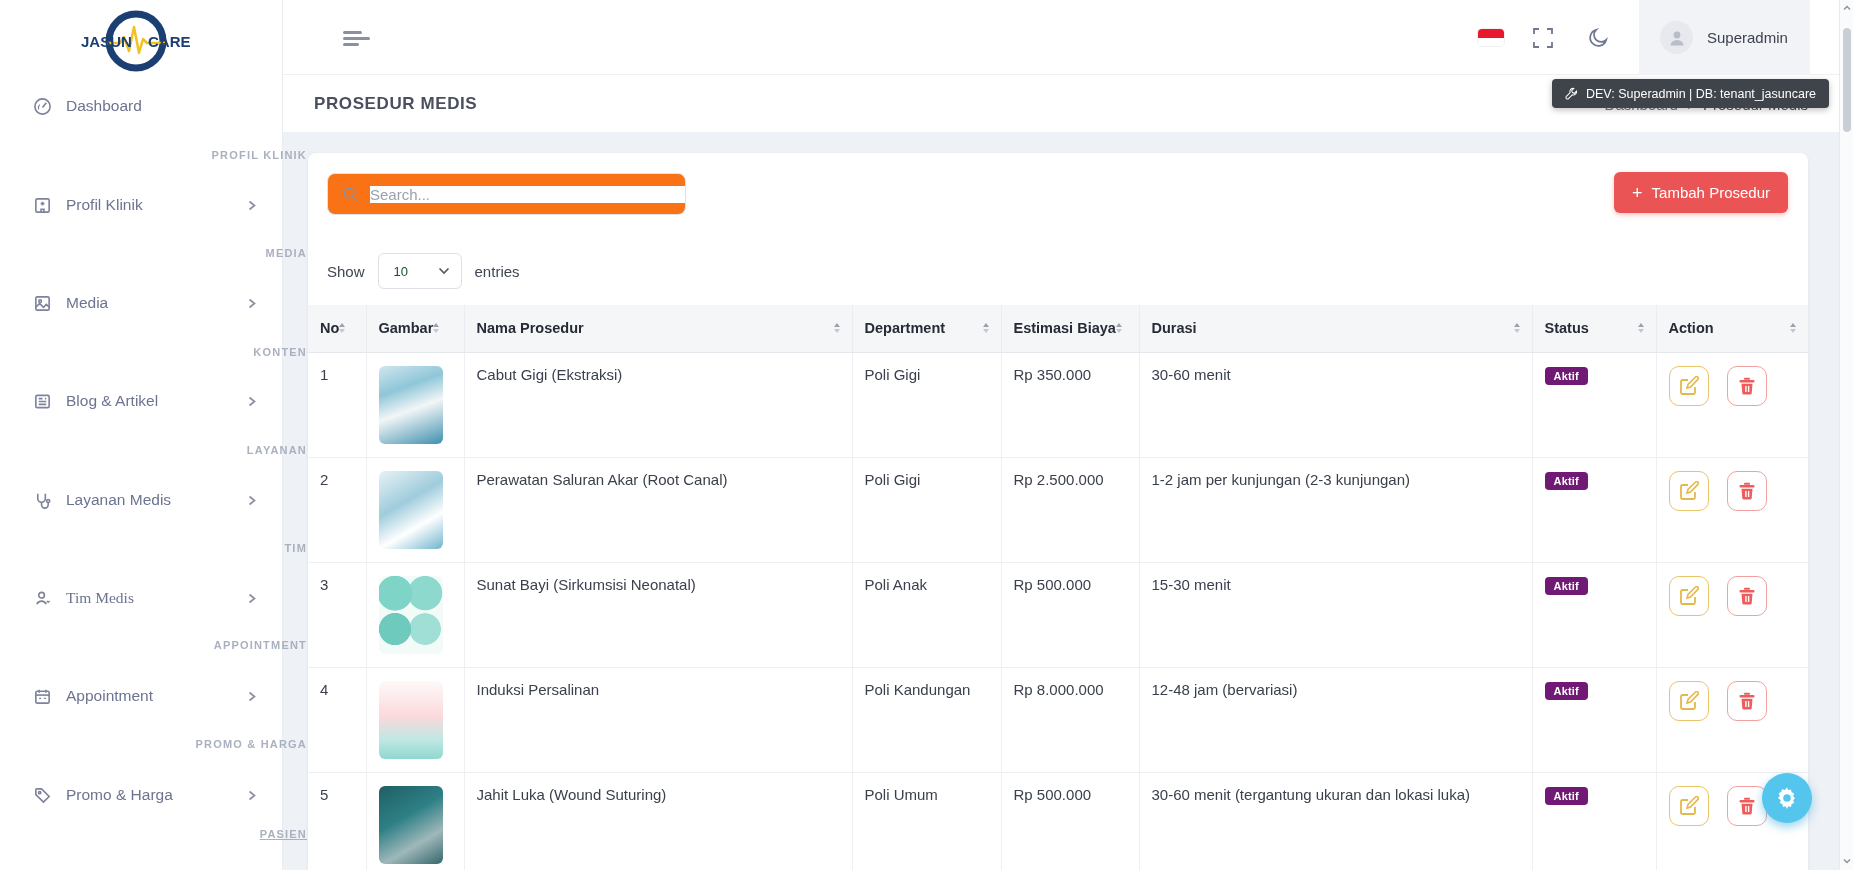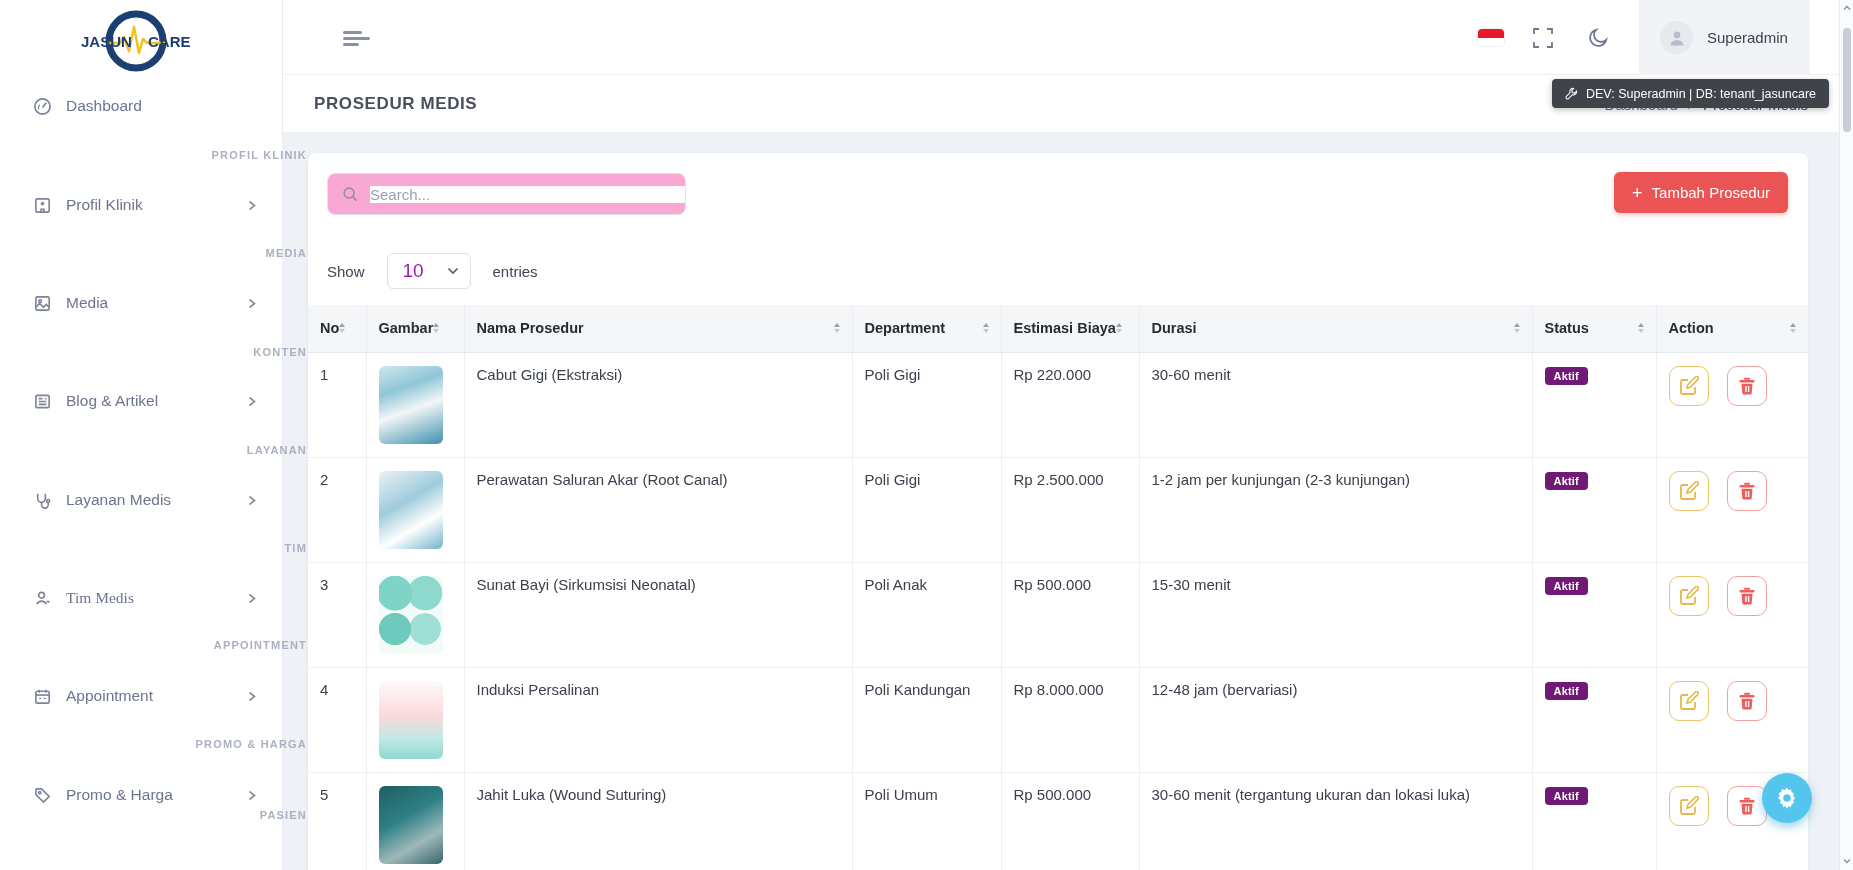--- a/index.html
+++ b/index.html
@@ -36,29 +36,29 @@
   .page-header { position:absolute; left:283px; top:75px; width:1570px; height:57px; background:#fff; z-index:4; }
   .page-title { position:absolute; left:31px; top:19px; font-size:17px; font-weight:bold; letter-spacing:.6px; color:#4a4f5e; }
   .breadcrumb { position:absolute; top:96px; right:45px; display:flex; align-items:center; gap:8px; font-size:15px; z-index:8; }
   .breadcrumb .parent { color:#6d7488; cursor:pointer; }
   .breadcrumb .current { color:#474d5c; }
   .dev-tooltip { position:absolute; left:1552px; top:79px; height:29px; background:#3f434a; border-radius:4px; display:flex; align-items:center; gap:8px; padding:0 13px; color:#fff; font-size:12.5px; z-index:20; box-shadow:0 2px 6px rgba(0,0,0,.25); }
 
   
   .content { position:absolute; left:283px; top:132px; width:1570px; height:738px; background:#eef1f5; overflow:hidden; }
   .card { position:absolute; left:25px; top:21px; width:1500px; height:760px; background:#fff; border-radius:8px; box-shadow:0 1px 4px rgba(40,50,70,.06); }
-  .search-box { position:absolute; left:19px; top:20px; width:359px; height:42px; border:1px solid #dfe3e8; border-radius:8px; display:flex; align-items:center; background:#f9a8d4; }
+  .search-box { position:absolute; left:19px; top:20px; width:359px; height:42px; border:1px solid #dfe3e8; border-radius:8px; display:flex; align-items:center; background:#f97316; }
   .search-box .mag { margin-left:14px; color:#8a90a0; }
   .search-box input { border:none; outline:none; flex:1; margin-left:11px; font-size:15px; color:#3a404c; font-family:"Liberation Sans",sans-serif; }
   .search-box input::placeholder { color:#9aa0ae; }
   .add-btn { position:absolute; right:20px; top:19px; height:41px; padding:0 18px; background:#ea5455; border:none; border-radius:6px; color:#fff; font-size:15px; display:flex; align-items:center; gap:9px; cursor:pointer; font-family:"Liberation Sans",sans-serif; box-shadow:0 2px 5px rgba(234,84,85,.35); }
   .add-btn .plus { font-size:18px; line-height:1; }
-  .length-row { position:absolute; left:19px; top:100px; display:flex; align-items:center; gap:22px; font-size:15px; color:#3f4652; }
+  .length-row { position:absolute; left:19px; top:100px; display:flex; align-items:center; gap:13px; font-size:15px; color:#3f4652; }
   .select-box { position:relative; width:84px; height:36px; border:1px solid #dce0e6; border-radius:6px; display:flex; align-items:center; cursor:pointer; background:#fff; }
-  .select-box .val { margin-left:15px; font-size:19px; color:#a21caf; }
+  .select-box .val { margin-left:15px; font-size:13px; color:#14532d; }
   .select-box .chev { position:absolute; right:11px; color:#555b68; }
 
   
   .tbl { position:absolute; left:0; top:152px; width:1500px; border-collapse:collapse; table-layout:fixed; }
   .tbl th { height:47px; background:#f4f6f8; border-bottom:1px solid #e4e7ec; border-right:1px solid #e9ecf0; padding:0 12px; font-size:14.5px; color:#262b35; text-align:left; cursor:pointer; }
   .tbl th:last-child { border-right:none; }
   .tbl th .h { display:flex; align-items:center; height:100%; }
   .tbl th.spread .h { justify-content:space-between; }
   .tbl th.tight .h { gap:0; }
   .sort { display:flex; flex-direction:column; gap:2px; }
@@ -229,21 +229,21 @@
           </svg>
       </span>
       <span class="lbl">Promo &amp; Harga</span>
       <span class="chev">
           <svg width="10" height="11" viewBox="0 0 10 11" fill="none" stroke="currentColor" stroke-width="1.7">
             <polyline points="2.5,1.5 7.5,5.5 2.5,9.5"></polyline>
           </svg>
         </span>
     </div>
   </div>
-  <div class="side-entry side-section" style="top:809px;">PASIEN</div>
+  <div class="side-entry side-section" style="top:828px;text-decoration:underline;">PASIEN</div>
 </div>
 
 <div class="topbar">
   <div class="hamburger">
       <span></span>
       <span></span>
       <span></span>
     </div>
   <div class="flag">
       <div class="red"></div>
@@ -410,21 +410,21 @@
         </tr>
       </thead>
       <tbody>
         <tr>
           <td>1</td>
           <td>
               <div class="thumb t1"></div>
             </td>
           <td>Cabut Gigi (Ekstraksi)</td>
           <td>Poli Gigi</td>
-          <td>Rp 220.000</td>
+          <td>Rp 350.000</td>
           <td>30-60 menit</td>
           <td><span class="badge">Aktif</span></td>
           <td>
               <div class="actions">
             <div class="act-btn act-edit">
                   <svg width="20" height="20" viewBox="0 0 20 20" fill="none" stroke="currentColor" stroke-width="1.8">
                     <path d="M16 11 v5.5 a1.5 1.5 0 0 1-1.5 1.5 h-11 A1.5 1.5 0 0 1 2 16.5 v-11 A1.5 1.5 0 0 1 3.5 4 H9"></path>
                     <path d="M8 12 l1-3.5 L16.5 1 a1.7 1.7 0 0 1 2.4 2.4 L11.5 11 z" stroke-width="1.6"></path>
                   </svg>
                 </div>

